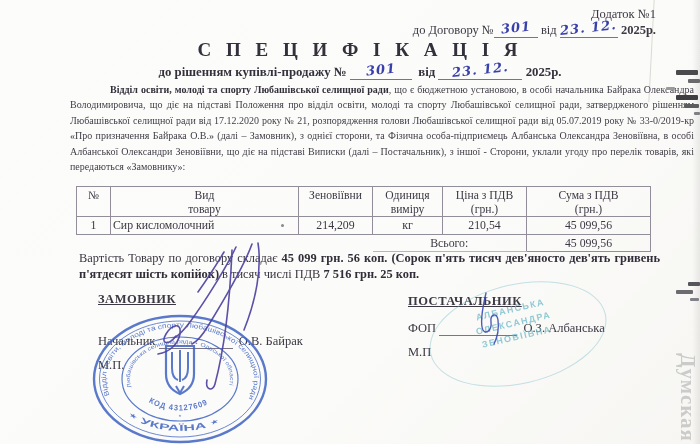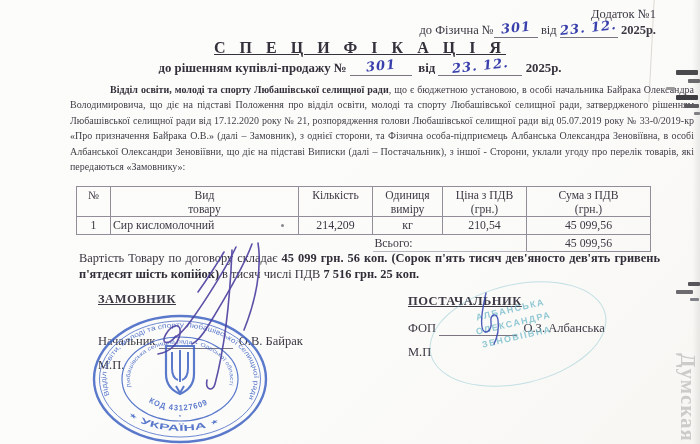--- a/index.html
+++ b/index.html
@@ -13,36 +13,36 @@
   .fold-line{position:absolute;left:651px;top:0;width:1px;height:102px;background:#dcd9d3;transform:rotate(3deg);}
   
   .annex{position:absolute;top:6px;right:44px;text-align:right;font-size:12.5px;line-height:16px;white-space:nowrap;}
   .annex .b{font-weight:bold;}
   .blank{display:inline-block;border-bottom:1px solid #7a7580;height:15px;text-align:center;vertical-align:bottom;line-height:13px;}
   .hand{display:inline-block;color:#3940ac;font-style:italic;font-weight:600;
     font-family:"DejaVu Serif",serif;font-size:13px;letter-spacing:1px;transform:rotate(-6deg) translateY(-1px);}
   .w44{width:44px}.w58{width:58px}.w62{width:62px}.w84{width:84px}.w74{width:74px}.w78{width:78px}
   
   .titleblock{position:absolute;top:39px;left:20px;width:680px;text-align:center;}
-  .doc-title{font-weight:bold;font-size:16px;letter-spacing:5px;color:#35313c;text-decoration:underline;}
+  .doc-title{font-weight:bold;font-size:19px;letter-spacing:5px;color:#35313c;}
   .doc-subtitle{font-weight:bold;font-size:12.8px;margin-top:3px;color:#35313c;}
   
   .intro{position:absolute;top:82px;left:38px;width:624px;font-size:10px;line-height:15.4px;
     text-align:justify;text-indent:40px;color:#413d47;margin-left:32px;}
   .intro .lead{font-weight:bold;color:#332f3a;}
   
   table.spec{position:absolute;left:76px;top:186px;border-collapse:collapse;table-layout:fixed;
     font-size:11.8px;color:#3c3844;}
   table.spec td,table.spec th{border:1px solid #928d99;padding:0 2px;font-weight:normal;}
   table.spec th{vertical-align:top;padding-top:2px;line-height:13.5px;font-size:11.6px;}
   tr.data td{height:17px;}
   td.name{text-align:left;padding-left:13px;position:relative;}
   td.c{text-align:center;}
   tr.total td{border:none;height:16px;}
-  tr.total td.tlabel{border-bottom:1px solid #b9b5c0;}
+  tr.total td.tlabel{text-align:center;border-bottom:1px solid #b9b5c0;}
   tr.total td.tval{border:1px solid #928d99;text-align:center;}
   .dot-artifact{position:absolute;right:14px;top:7px;width:3px;height:3px;background:#8a8690;border-radius:50%;}
   
   .cost{position:absolute;top:251px;left:79px;width:581px;font-size:12.4px;line-height:15.8px;
     text-align:justify;color:#3b3742;}
   .cost .b{font-weight:bold;color:#322e39;}
   
   .sig{position:absolute;font-size:12.5px;color:#3c3844;white-space:nowrap;}
   .sig .role{font-weight:600;letter-spacing:.5px;text-decoration:underline;}
   .sig-row{margin-top:26px;}
@@ -66,21 +66,21 @@
 </head>
 <body>
 
 <div class="page">
 
   <div class="edge-shade"></div>
   <div class="fold-line"></div>
 
   <div class="annex">
     <div>Додаток №1</div>
-    <div><span>до Фізична №</span><span class="blank w44"><span class="hand">301</span></span> <span>від</span> <span class="blank w58"><span class="hand">23. 12.</span></span> <span class="b">2025р.</span></div>
+    <div><span>до Договору №</span><span class="blank w44"><span class="hand">301</span></span> <span>від</span> <span class="blank w58"><span class="hand">23. 12.</span></span> <span class="b">2025р.</span></div>
   </div>
 
   <div class="titleblock">
     <div class="doc-title">С П Е Ц И Ф І К А Ц І Я</div>
     <div class="doc-subtitle"><span>до рішенням купівлі-продажу  №</span> <span class="blank w62"><span class="hand">301</span></span>&nbsp;&nbsp;<span>від</span> <span class="blank w84"><span class="hand">23. 12.</span></span> <span>2025р.</span></div>
   </div>
 
   <div class="intro"><span class="lead">Відділ освіти, молоді та спорту Любашівської селищної ради</span><span>, що є бюджетною установою, в особі начальника Байрака Олександра Володимировича, що діє на підставі  Положення про відділ освіти, молоді та спорту Любашівської селищної ради, затвердженого рішенням Любашівської селищної ради від 17.12.2020 року № 21, розпорядження голови Любашівської селищної ради від 05.07.2019 року № 33-0/2019-кр «Про призначення Байрака О.В.» (далі – Замовник), з однієї сторони, та Фізична особа-підприємець Албанська Олександра Зеновіївна, в особі Албанської Олександри Зеновіївни, що діє на підставі Виписки (далі – Постачальник), з іншої - Сторони, уклали угоду про перелік товарів, які передаються  «Замовнику»:</span></div>
 
   <table class="spec">
@@ -95,21 +95,21 @@
     <tbody>
         <tr>
       <th>
             <div>№</div>
           </th>
       <th>
             <div>Вид</div>
             <div>товару</div>
           </th>
       <th>
-            <div>Кількість</div>
+            <div>Зеновіївни</div>
           </th>
       <th>
             <div>Одиниця</div>
             <div>виміру</div>
           </th>
       <th>
             <div>Ціна з ПДВ</div>
             <div>(грн.)</div>
           </th>
       <th>

